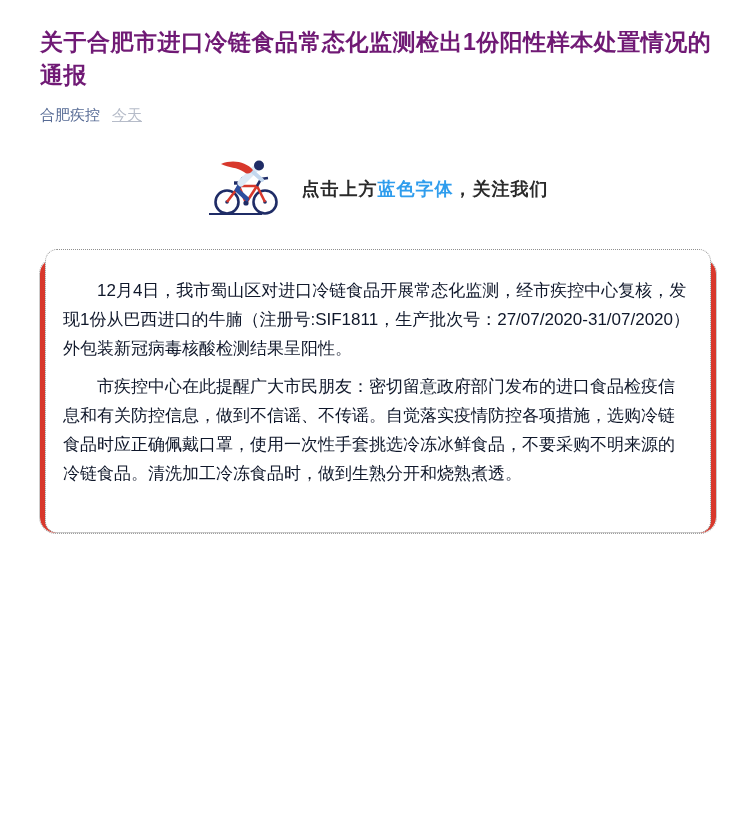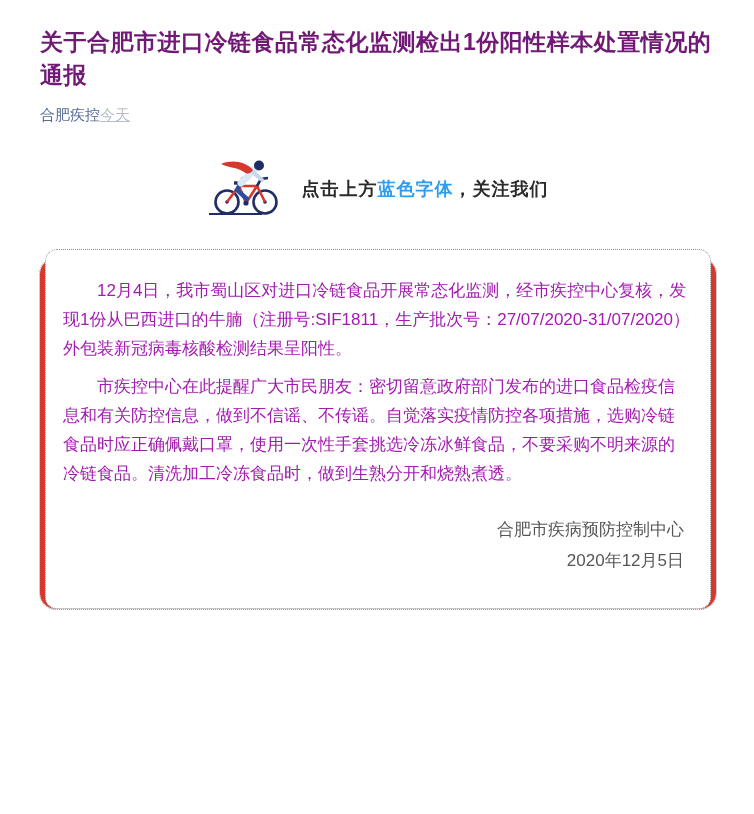--- a/index.html
+++ b/index.html
@@ -17,20 +17,21 @@
     line-height: 33px;
     font-weight: 700;
     color: #701a75;
     letter-spacing: 0.5px;
   }
   .meta {
     margin-top: 14px;
     font-size: 15px;
     display: flex;
     align-items: center;
+    gap: 12px;
   }
   .author { color: #576b95; text-decoration: none; cursor: pointer; }
   .pubdate { color: #b6bcc9; text-decoration: underline; }
 
   
   .banner {
     margin-top: 26px;
     display: flex;
     align-items: center;
     justify-content: center;
@@ -60,21 +61,21 @@
     background: #ffffff;
     border: 1px dotted #8f8f8f;
     border-radius: 12px;
     padding: 26px 20px 32px 17px;
   }
   .notice-inner p {
     font-size: 17px;
     line-height: 29px;
     text-indent: 2em;
     margin-bottom: 9px;
-    color: #a21caf;
+    color: #0f172a;
   }
   .notice-inner p:last-of-type { margin-bottom: 12px; }
   .sig-block { margin-top: 26px; text-align: right; padding-right: 6px; }
   .sig {
     font-size: 17px;
     line-height: 31px;
     color: #565656;
   }
 </style>
 </head>
@@ -118,20 +119,16 @@
       <path d="M45 14 C38 6 25 3 13 8 C21 12 29 11 36 16 C40 19 43 17 45 14 Z" fill="#d8382c"></path>
     </svg>
     <div class="banner-caption"><span>点击上方</span><span class="hl">蓝色字体</span><span>，关注我们</span></div>
   </div>
 
   <div class="notice-wrap">
     <div class="notice-red"></div>
     <div class="notice-inner">
       <p>12月4日，我市蜀山区对进口冷链食品开展常态化监测，经市疾控中心复核，发现1份从巴西进口的牛腩（注册号:SIF1811，生产批次号：27/07/2020-31/07/2020）外包装新冠病毒核酸检测结果呈阳性。</p>
       <p>市疾控中心在此提醒广大市民朋友：密切留意政府部门发布的进口食品检疫信息和有关防控信息，做到不信谣、不传谣。自觉落实疫情防控各项措施，选购冷链食品时应正确佩戴口罩，使用一次性手套挑选冷冻冰鲜食品，不要采购不明来源的冷链食品。清洗加工冷冻食品时，做到生熟分开和烧熟煮透。</p>
-      <div class="sig-block">
-        <div class="sig">合肥市疾病预防控制中心</div>
-        <div class="sig">2020年12月5日</div>
-      </div>
     </div>
   </div>
 
 </div>
 
 </body></html>

